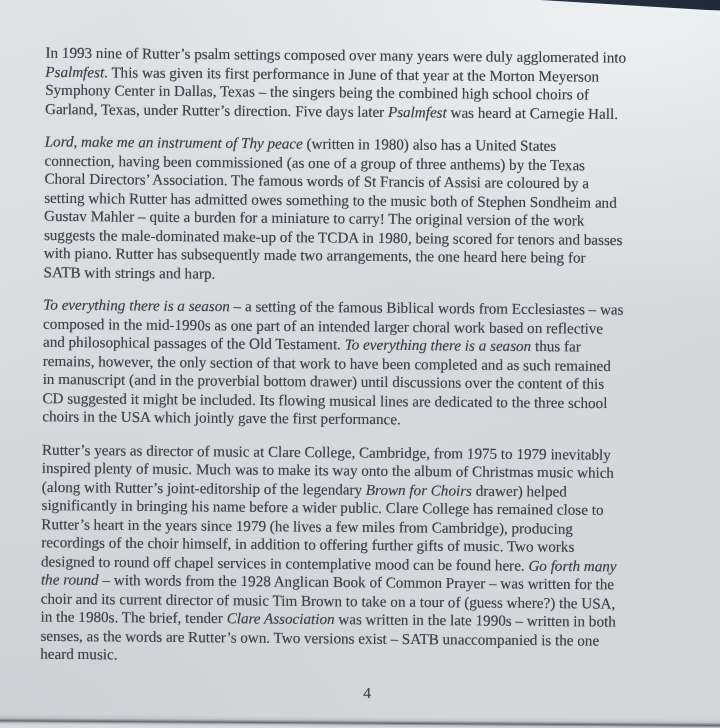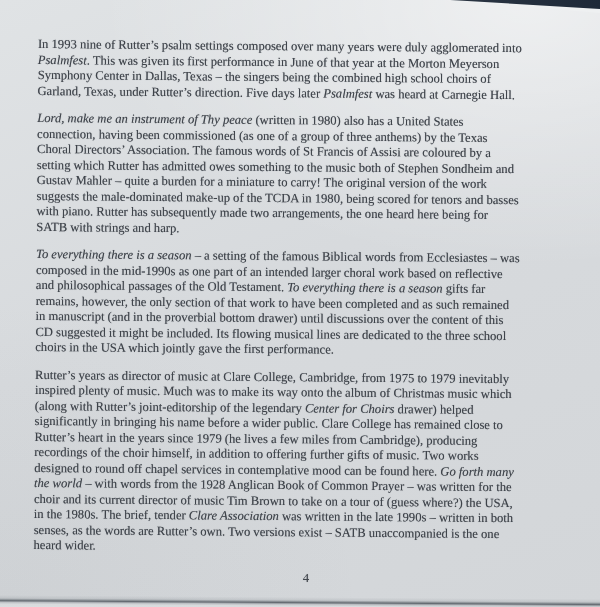--- a/index.html
+++ b/index.html
@@ -77,37 +77,37 @@
       <div class="line"><span>Choral Directors’ Association. The famous words of St Francis of Assisi are coloured by a</span></div>
       <div class="line"><span>setting which Rutter has admitted owes something to the music both of Stephen Sondheim and</span></div>
       <div class="line"><span>Gustav Mahler – quite a burden for a miniature to carry! The original version of the work</span></div>
       <div class="line"><span>suggests the male-dominated make-up of the TCDA in 1980, being scored for tenors and basses</span></div>
       <div class="line"><span>with piano. Rutter has subsequently made two arrangements, the one heard here being for</span></div>
       <div class="line"><span>SATB with strings and harp.</span></div>
     </div>
     <div class="para">
       <div class="line"><span class="it">To everything there is a season</span><span> – a setting of the famous Biblical words from Ecclesiastes – was</span></div>
       <div class="line"><span>composed in the mid-1990s as one part of an intended larger choral work based on reflective</span></div>
-      <div class="line"><span>and philosophical passages of the Old Testament. </span><span class="it">To everything there is a season</span><span> gifts far</span></div>
+      <div class="line"><span>and philosophical passages of the Old Testament. </span><span class="it">To everything there is a season</span><span> thus far</span></div>
       <div class="line"><span>remains, however, the only section of that work to have been completed and as such remained</span></div>
       <div class="line"><span>in manuscript (and in the proverbial bottom drawer) until discussions over the content of this</span></div>
       <div class="line"><span>CD suggested it might be included. Its flowing musical lines are dedicated to the three school</span></div>
       <div class="line"><span>choirs in the USA which jointly gave the first performance.</span></div>
     </div>
     <div class="para">
       <div class="line"><span>Rutter’s years as director of music at Clare College, Cambridge, from 1975 to 1979 inevitably</span></div>
       <div class="line"><span>inspired plenty of music. Much was to make its way onto the album of Christmas music which</span></div>
-      <div class="line"><span>(along with Rutter’s joint-editorship of the legendary </span><span class="it">Center for Choirs</span><span> drawer) helped</span></div>
+      <div class="line"><span>(along with Rutter’s joint-editorship of the legendary </span><span class="it">Brown for Choirs</span><span> drawer) helped</span></div>
       <div class="line"><span>significantly in bringing his name before a wider public. Clare College has remained close to</span></div>
       <div class="line"><span>Rutter’s heart in the years since 1979 (he lives a few miles from Cambridge), producing</span></div>
       <div class="line"><span>recordings of the choir himself, in addition to offering further gifts of music. Two works</span></div>
       <div class="line"><span>designed to round off chapel services in contemplative mood can be found here. </span><span class="it">Go forth many</span></div>
-      <div class="line"><span class="it">the world</span><span> – with words from the 1928 Anglican Book of Common Prayer – was written for the</span></div>
+      <div class="line"><span class="it">the round</span><span> – with words from the 1928 Anglican Book of Common Prayer – was written for the</span></div>
       <div class="line"><span>choir and its current director of music Tim Brown to take on a tour of (guess where?) the USA,</span></div>
       <div class="line"><span>in the 1980s. The brief, tender </span><span class="it">Clare Association</span><span> was written in the late 1990s – written in both</span></div>
       <div class="line"><span>senses, as the words are Rutter’s own. Two versions exist – SATB unaccompanied is the one</span></div>
-      <div class="line"><span>heard wider.</span></div>
+      <div class="line"><span>heard music.</span></div>
     </div>
   </div>
 
 <div class="pageno">4</div>
 
 <div class="bottom-edge"></div>
 
 </body></html>

